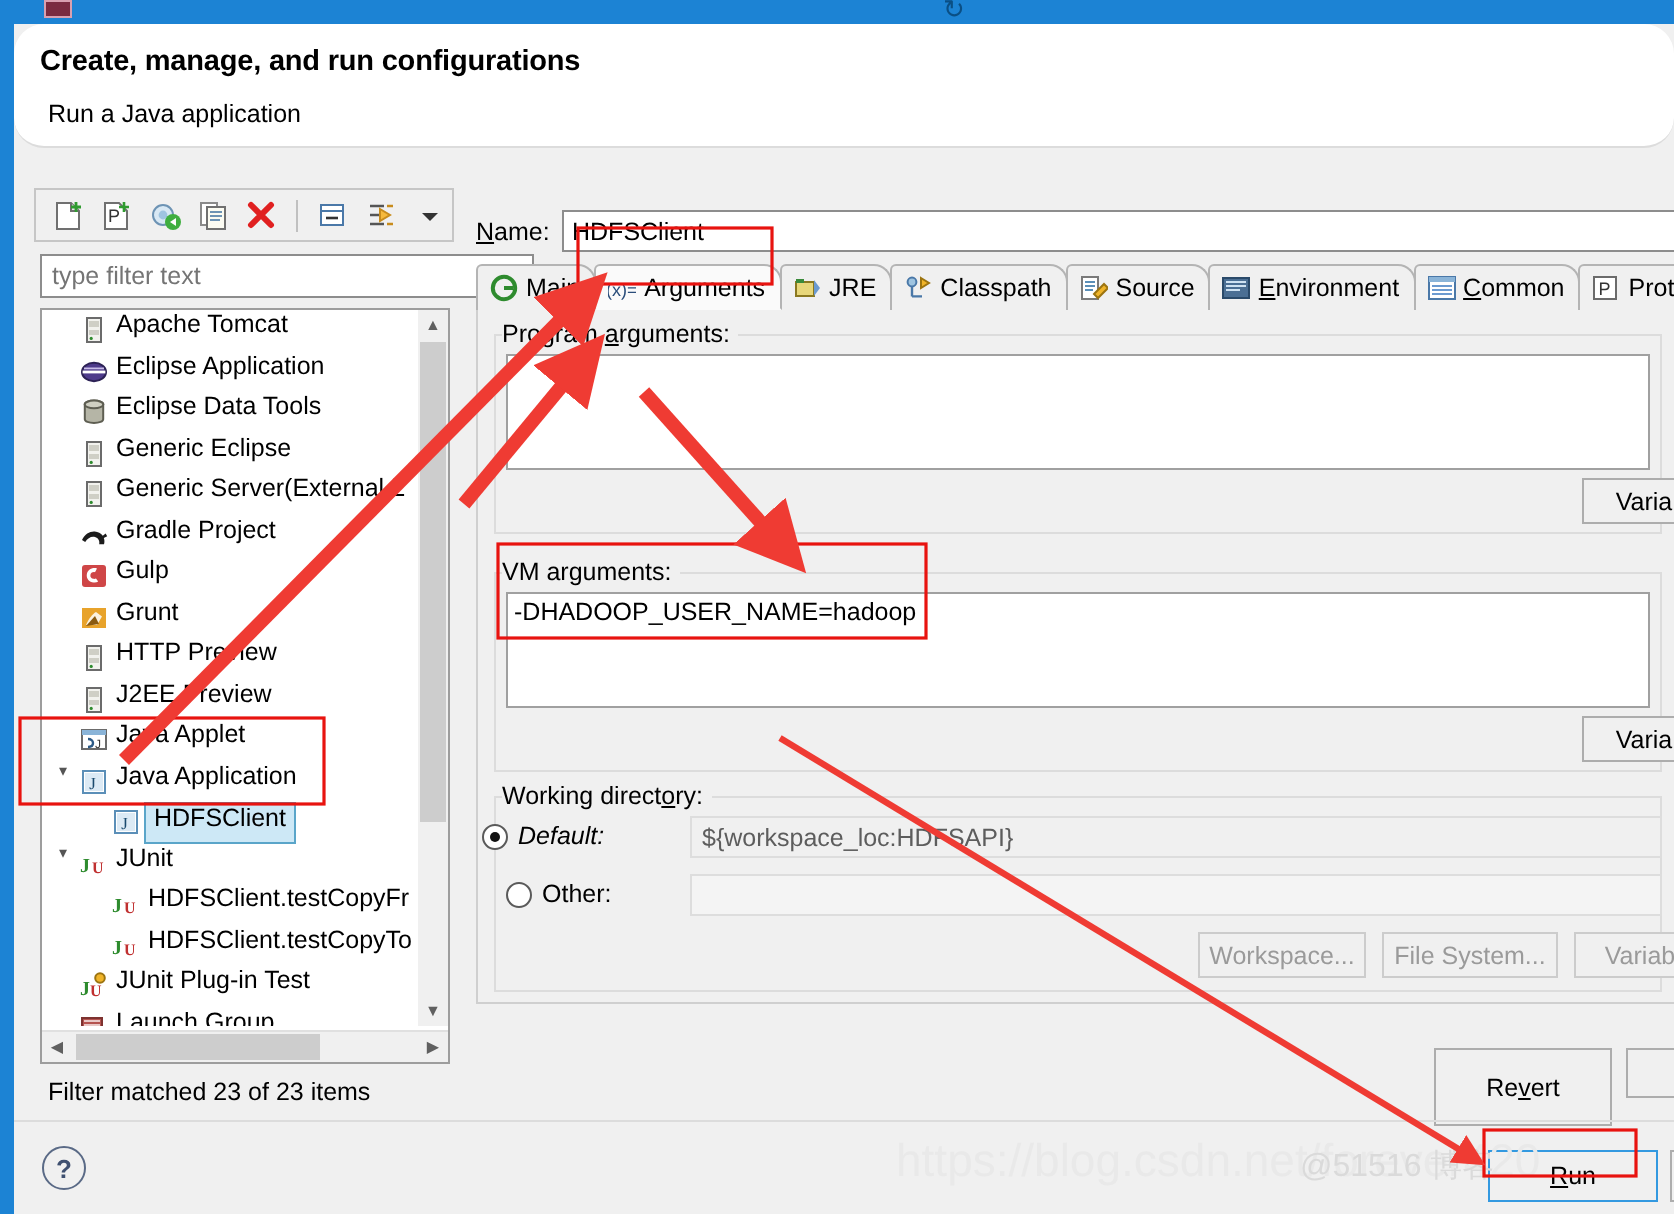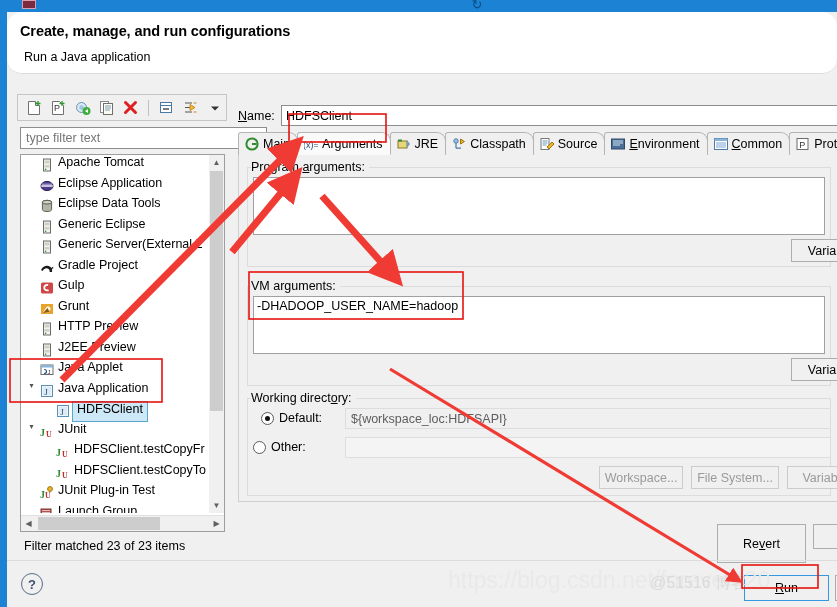--- a/index.html
+++ b/index.html
@@ -638,21 +638,21 @@
       <div class="varbtn" style="left:552px; top:84px; width:62px;">Varia</div>
 
       <div class="grouplabel" style="left:12px; top:124px;text-align:center;">VM arguments:</div>
       <div class="groupbox" style="left:8px; top:131px; width:584px; height:100px;"></div>
       <div class="textarea" style="left:14px; top:141px; width:572px; height:58px;">-DHADOOP_USER_NAME=hadoop</div>
       <div class="varbtn" style="left:552px; top:203px; width:62px;">Varia</div>
 
       <div class="grouplabel" style="left:12px; top:236px;">Working direct<u>o</u>ry:</div>
       <div class="groupbox" style="left:8px; top:243px; width:584px; height:98px;"></div>
 
-      <div class="radio-row" style="left:22px; top:256px;">
+      <div class="radio-row" style="left:2px; top:256px;font-style:italic;">
         <span class="radio checked"></span>
         <span>Default:</span>
       </div>
       <div class="wd-field" style="left:106px; top:253px; width:486px; height:21px;"></div>
       <div class="ro-field" style="left:108px; top:255px; width:482px; border:none;">${workspace_loc:HDFSAPI}</div>
 
       <div class="radio-row" style="left:14px; top:285px;">
         <span class="radio"></span>
         <span>Other:</span>
       </div>

